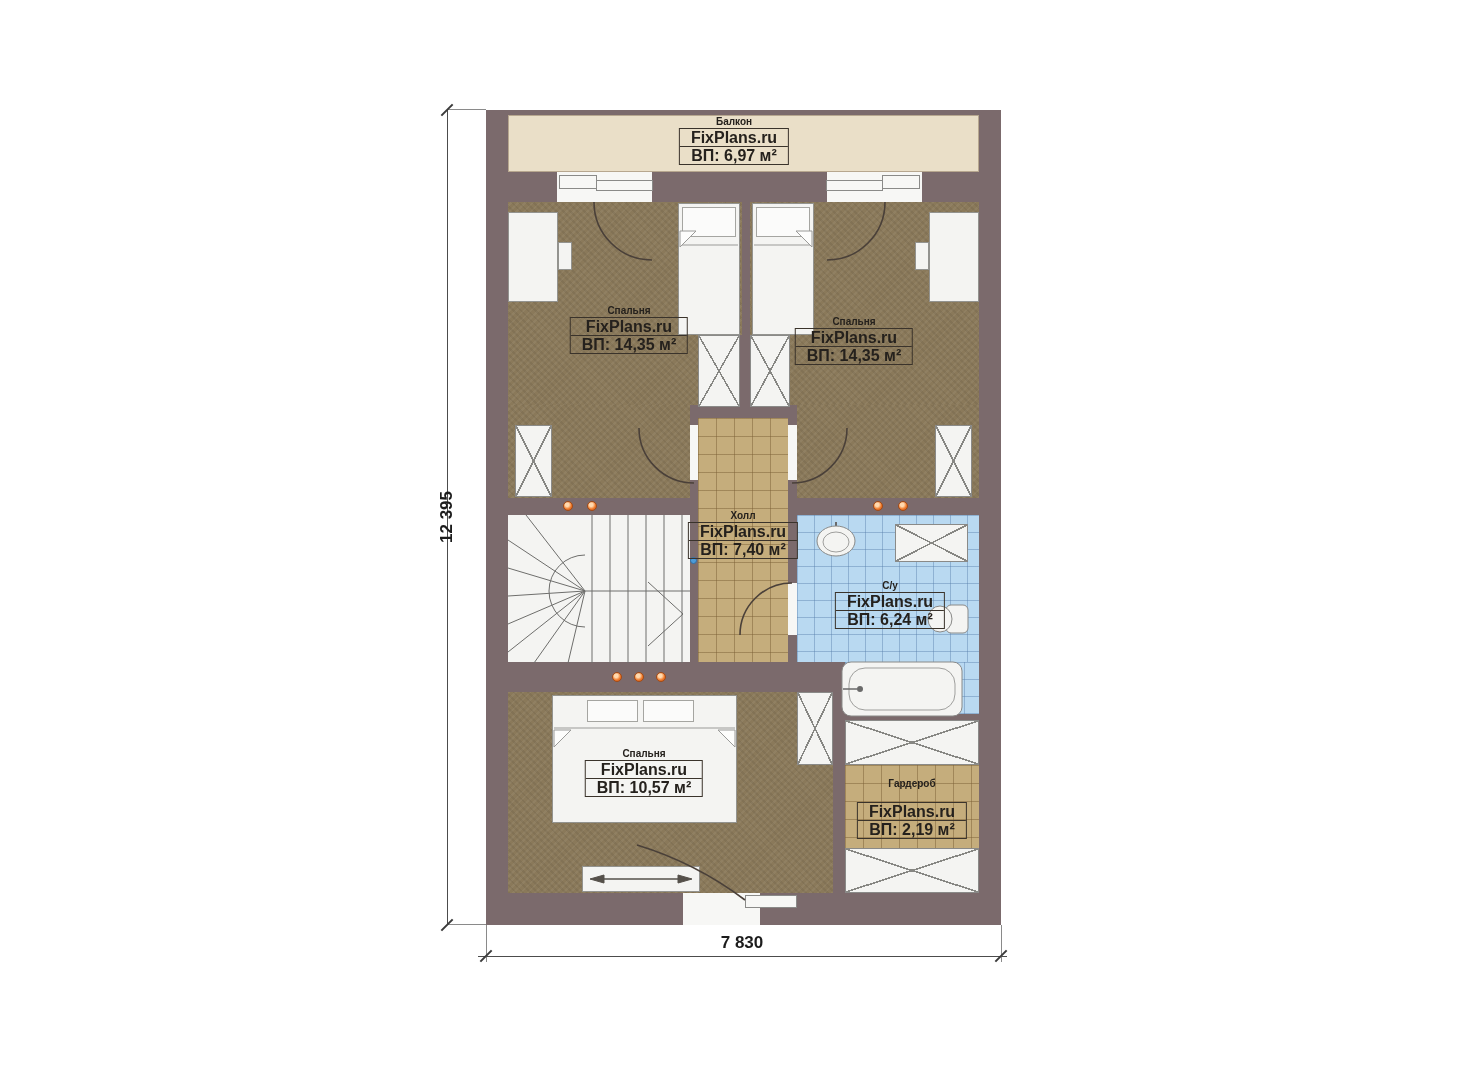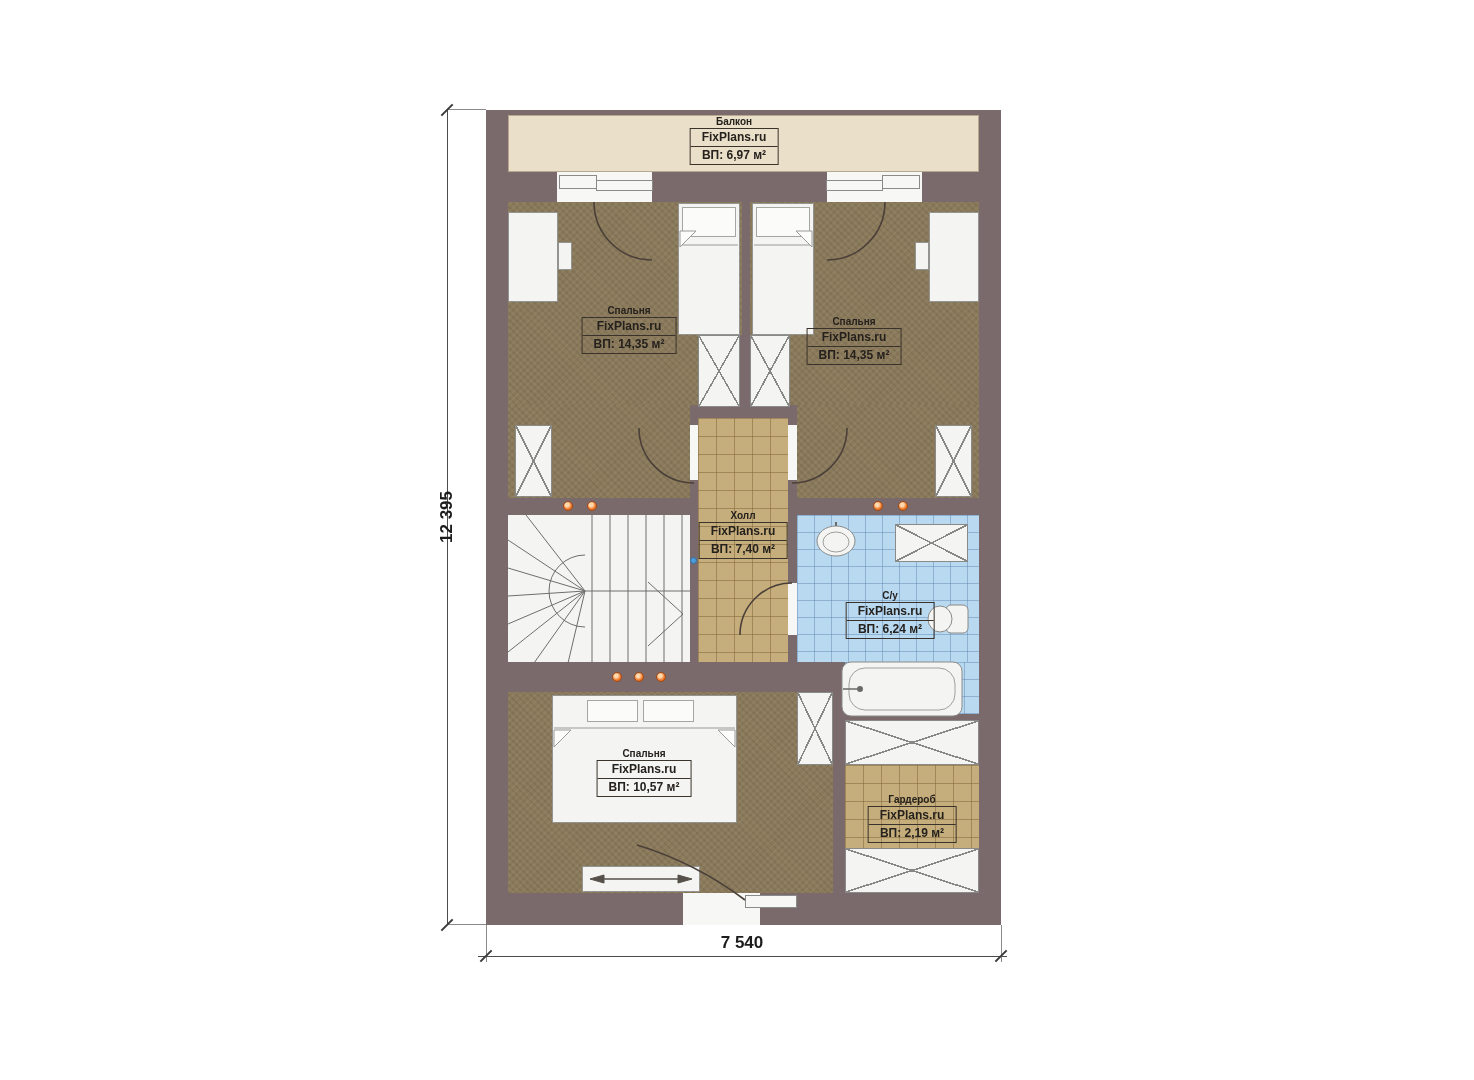--- a/index.html
+++ b/index.html
@@ -37,21 +37,21 @@
   .dot{position:absolute;width:10px;height:10px;border-radius:50%;z-index:6;
        background:radial-gradient(circle at 40% 35%,#ffd9ae 0 25%,#f07a2a 60%,#c2581c 100%);
        border:1px solid #a34a15;box-sizing:border-box;}
   .bluedot{position:absolute;width:7px;height:7px;border-radius:50%;z-index:6;
        background:#4d9bd8;border:1px solid #2f6fa5;box-sizing:border-box;}
   
   .rlabel{position:absolute;transform:translateX(-50%);display:flex;flex-direction:column;
           align-items:center;z-index:30;}
   .rtitle{font-weight:bold;font-size:10px;color:#25211d;white-space:nowrap;margin-bottom:1px;}
   .rbox{border:1.5px solid #3a332b;text-align:center;}
-  .rrow{font-weight:bold;font-size:12px;color:#25211d;padding:1px 11px;white-space:nowrap;line-height:15px;}
+  .rrow{font-weight:bold;font-size:16px;color:#25211d;padding:1px 11px;white-space:nowrap;line-height:15px;}
   .rrow + .rrow{border-top:1.5px solid #3a332b;}
   
   .dim-line{position:absolute;background:#4c4c4c;z-index:10;}
   .dim-ext{position:absolute;background:#8a8a8a;z-index:10;}
   .tick{position:absolute;width:16px;height:2px;background:#3a3a3a;transform:rotate(-45deg);z-index:11;}
   .dim-text{position:absolute;font-weight:bold;font-size:17px;color:#1c1c1c;text-align:center;z-index:11;}
 </style>
 </head>
 <body>
 
@@ -220,50 +220,50 @@
         <div class="rrow">ВП: 14,35 м²</div>
       </div>
     </div>
     <div class="rlabel" style="left:257px;top:400px;">
       <div class="rtitle">Холл</div>
       <div class="rbox">
         <div class="rrow">FixPlans.ru</div>
         <div class="rrow">ВП: 7,40 м²</div>
       </div>
     </div>
-    <div class="rlabel" style="left:404px;top:470px;margin-top:10px;">
+    <div class="rlabel" style="left:404px;top:470px;">
       <div class="rtitle">С/у</div>
       <div class="rbox">
         <div class="rrow">FixPlans.ru</div>
         <div class="rrow">ВП: 6,24 м²</div>
       </div>
     </div>
     <div class="rlabel" style="left:158px;top:638px;">
       <div class="rtitle">Спальня</div>
       <div class="rbox">
         <div class="rrow">FixPlans.ru</div>
         <div class="rrow">ВП: 10,57 м²</div>
       </div>
     </div>
-    <div class="rlabel" style="left:426px;top:684px;">
+    <div class="rlabel" style="left:426px;top:668px;gap:12px;">
       <div class="rtitle">Гардероб</div>
       <div class="rbox">
         <div class="rrow">FixPlans.ru</div>
         <div class="rrow">ВП: 2,19 м²</div>
       </div>
     </div>
   </div>
 
   <div class="dim-line" style="left:447px;top:110px;width:1px;height:815px;"></div>
   <div class="dim-ext" style="left:447px;top:109px;width:39px;height:1px;"></div>
   <div class="dim-ext" style="left:447px;top:924px;width:39px;height:1px;"></div>
   <div class="tick" style="left:439px;top:109px;"></div>
   <div class="tick" style="left:439px;top:924px;"></div>
   <div class="dim-text" style="left:395px;top:507px;width:104px;height:20px;transform:rotate(-90deg);">12 395</div>
 
   <div class="dim-line" style="left:478px;top:956px;width:529px;height:1px;"></div>
   <div class="dim-ext" style="left:486px;top:925px;width:1px;height:37px;"></div>
   <div class="dim-ext" style="left:1001px;top:925px;width:1px;height:37px;"></div>
   <div class="tick" style="left:478px;top:955px;"></div>
   <div class="tick" style="left:993px;top:955px;"></div>
-  <div class="dim-text" style="left:662px;top:933px;width:160px;">7 540</div>
+  <div class="dim-text" style="left:662px;top:933px;width:160px;">7 830</div>
 
 </div>
 
 </body></html>

